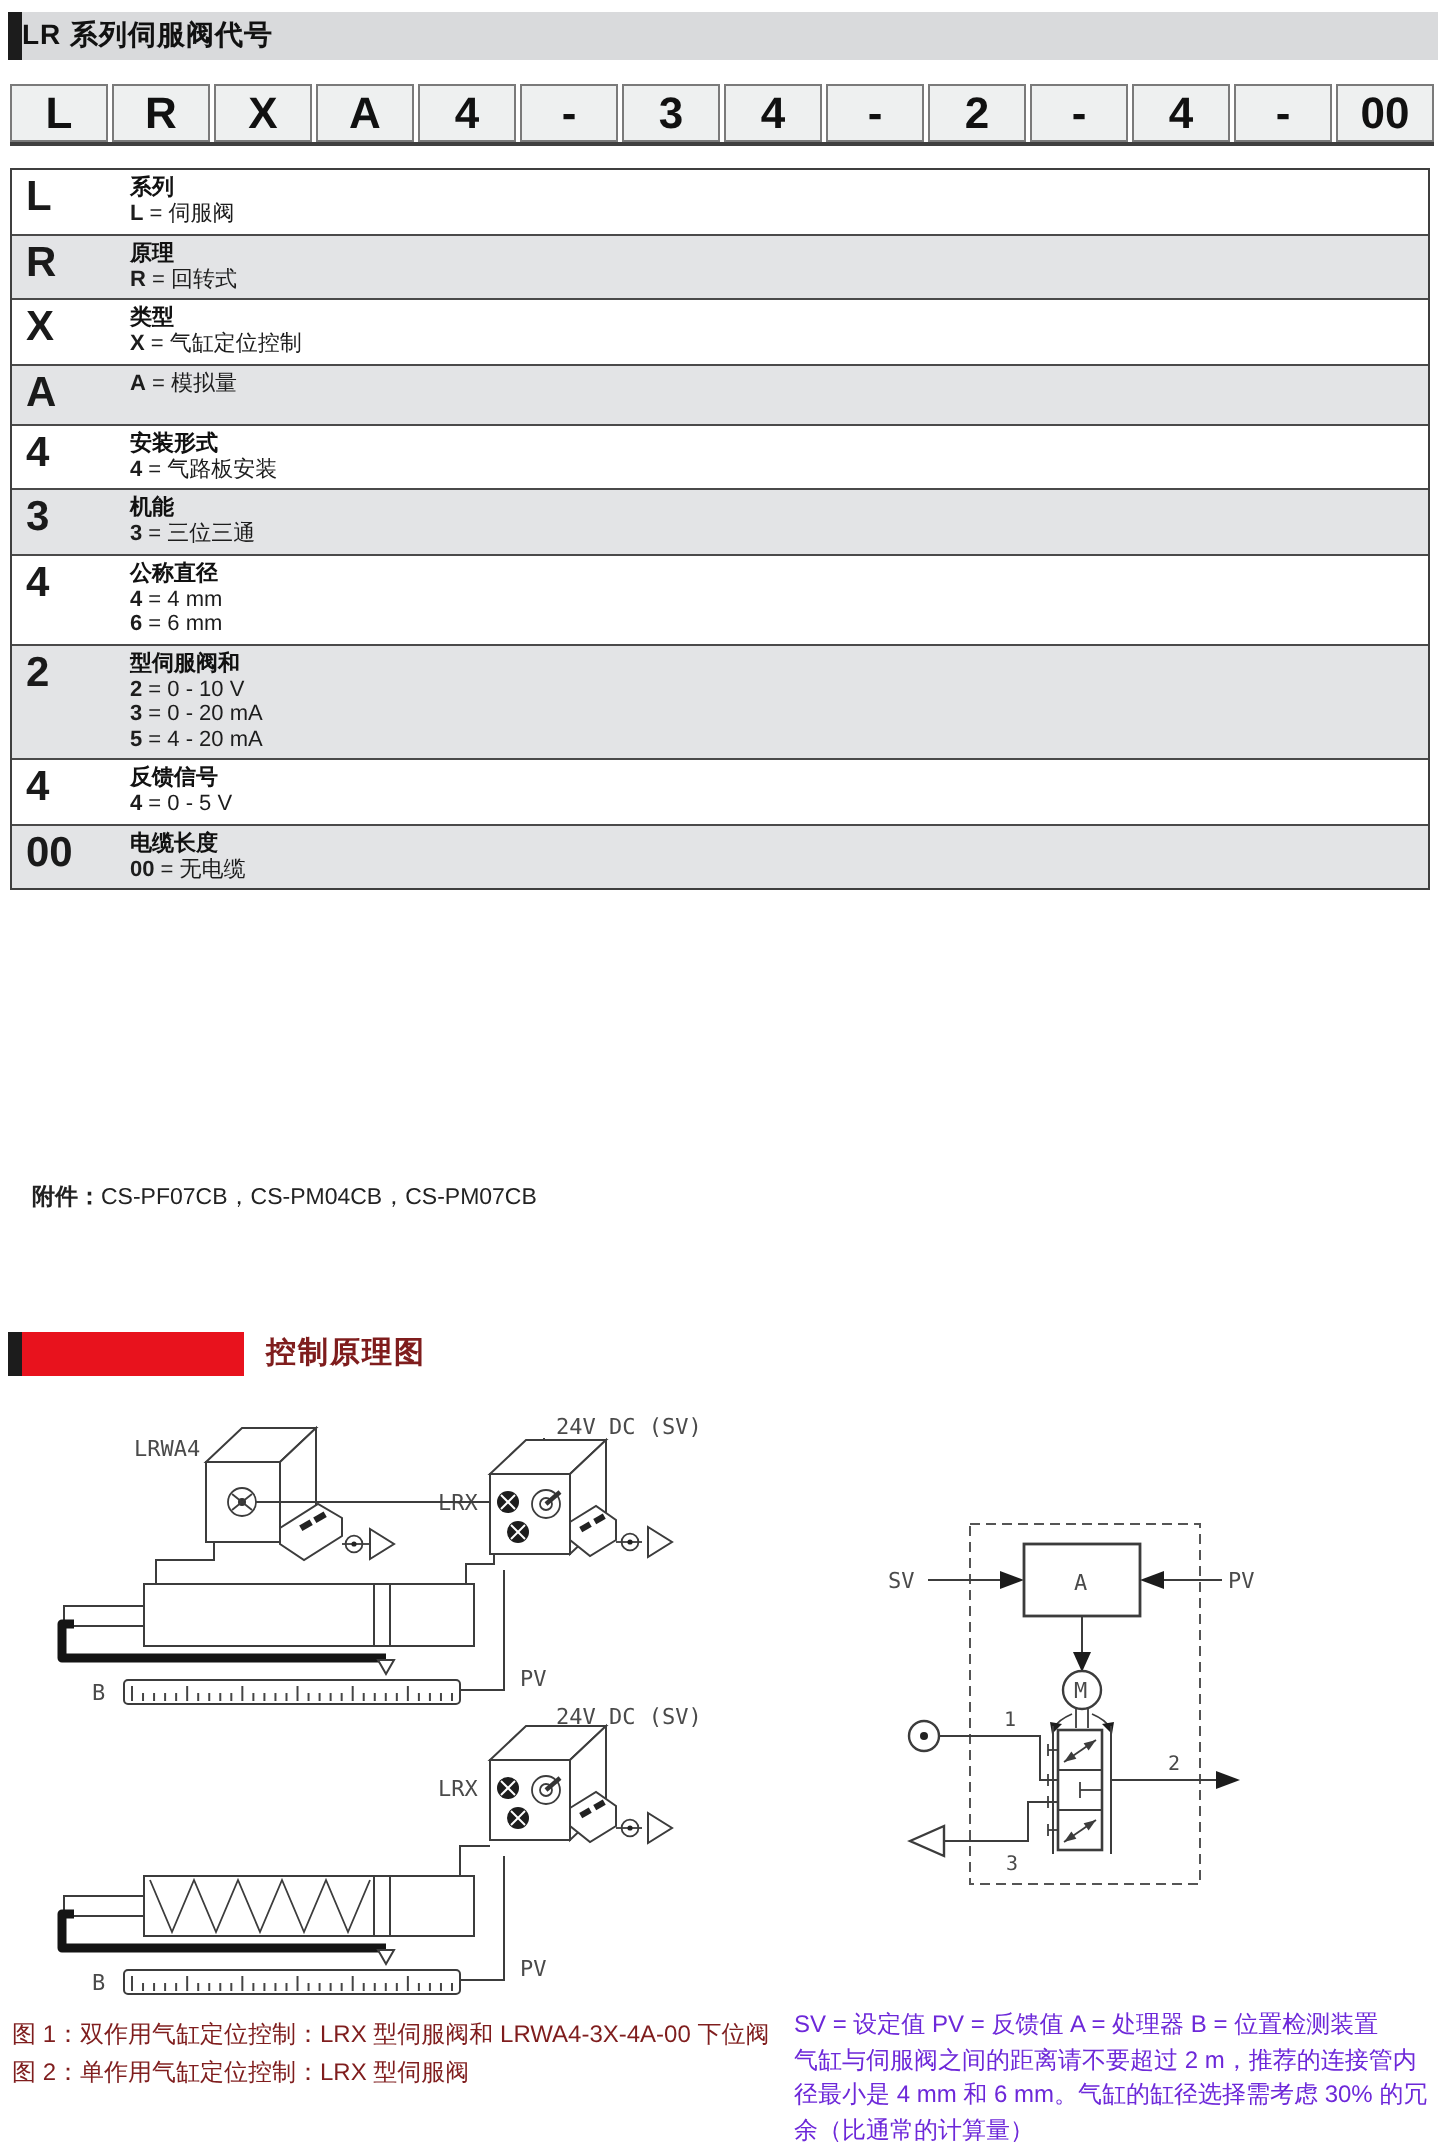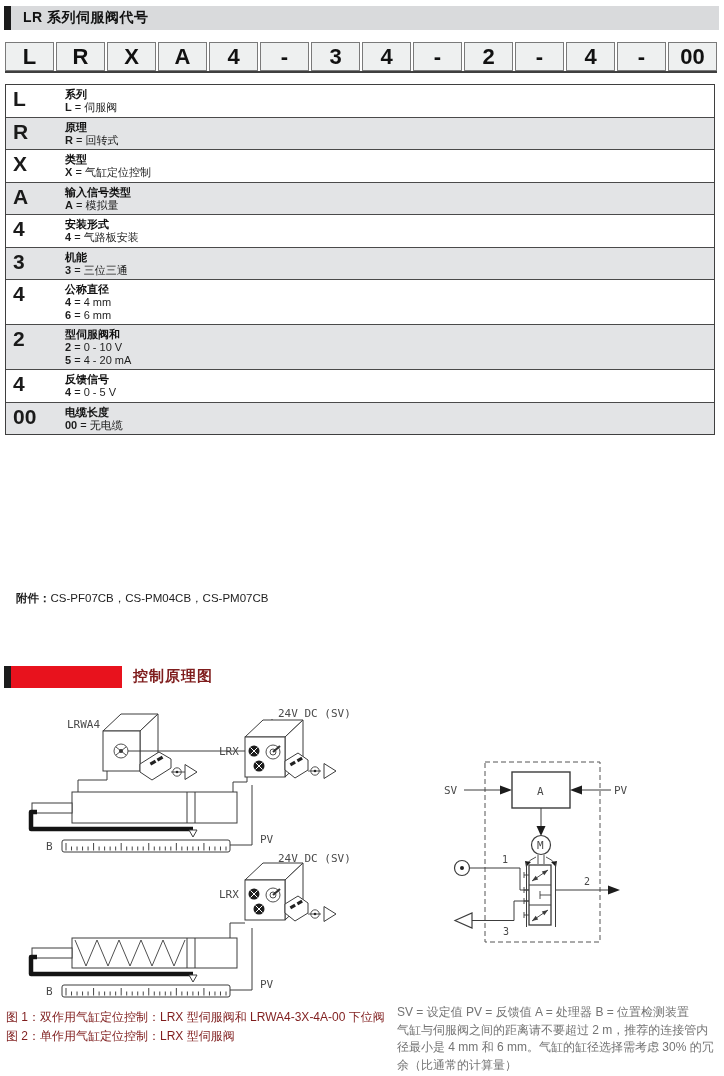--- a/index.html
+++ b/index.html
@@ -2,21 +2,21 @@
 <html><head>
 <meta charset="utf-8">
 <style>
   html,body{margin:0;padding:0;background:#fff;}
   body{font-family:"Liberation Sans","DejaVu Sans",sans-serif;color:#1a1a1a;}
   .page{position:relative;width:724px;height:1076px;background:#ffffff;overflow:hidden;}
 
   
   .hdr{position:absolute;left:4px;top:6px;width:715px;height:24px;background:#d9dadc;display:flex;align-items:center;}
   .hdr .tab{width:7px;height:24px;background:#1c1c1c;flex:0 0 auto;}
-  .hdr .ttl{font-size:14px;font-weight:bold;color:#111;padding-left:12px;letter-spacing:.5px;}
+  .hdr .ttl{font-size:14px;font-weight:bold;color:#111;padding-left:0;letter-spacing:.5px;}
 
   
   .code-row{position:absolute;left:5px;top:42px;width:712px;height:29px;display:flex;gap:2px;}
   .code-cell{flex:1 1 0;background:#eef0f0;border:1px solid #7a7a7a;display:flex;align-items:center;justify-content:center;
              font-size:22px;font-weight:bold;color:#111;}
   .code-baseline{position:absolute;left:5px;top:71px;width:712px;height:2px;background:#3f3f3f;}
 
   
   .code-table{position:absolute;left:5px;top:84px;width:710px;border:1.5px solid #3f3f3f;box-sizing:border-box;}
   .trow{display:flex;padding:2px 0 3px 0;}
@@ -45,21 +45,21 @@
   .dline{stroke:#3c3c3c;stroke-width:1;fill:none;}
   .dthin{stroke:#3c3c3c;stroke-width:0.9;fill:none;}
   .dfillw{fill:#ffffff;stroke:#3c3c3c;stroke-width:1;}
   .dlabel{font-family:"DejaVu Sans Mono","Liberation Mono",monospace;font-size:11px;fill:#4a4a4a;}
   .dlabel-s{font-family:"DejaVu Sans Mono","Liberation Mono",monospace;font-size:10px;fill:#4a4a4a;}
   .solidarrow{fill:#1c1c1c;stroke:none;}
   .blackbar{stroke:#141414;stroke-width:4.5;fill:none;stroke-linejoin:round;}
 
   
   .captions{position:absolute;left:6px;top:1008px;font-size:12px;line-height:19px;color:#7f1d1d;}
-  .notes{position:absolute;left:397px;top:1004px;width:324px;font-size:12px;line-height:17.5px;color:#737373;}
+  .notes{position:absolute;left:397px;top:1004px;width:324px;font-size:12px;line-height:17.5px;color:#6d28d9;}
 </style>
 </head>
 <body>
 
 <div class="page">
 
   <div class="hdr">
     <div class="tab"></div>
     <div class="ttl">LR 系列伺服阀代号</div>
   </div>
@@ -100,21 +100,20 @@
       <div class="trow">
         <div class="rcode">X</div>
         <div class="rdesc">
           <div class="rtitle">类型</div>
           <div class="rval"><b>X</b> = 气缸定位控制</div>
         </div>
       </div>
       <div class="trow alt">
         <div class="rcode">A</div>
         <div class="rdesc">
-          <div class="rtitle">输入信号类型</div>
           <div class="rval"><b>A</b> = 模拟量</div>
         </div>
       </div>
       <div class="trow">
         <div class="rcode">4</div>
         <div class="rdesc">
           <div class="rtitle">安装形式</div>
           <div class="rval"><b>4</b> = 气路板安装</div>
         </div>
       </div>
@@ -131,20 +130,21 @@
           <div class="rtitle">公称直径</div>
           <div class="rval"><b>4</b> = 4 mm</div>
           <div class="rval"><b>6</b> = 6 mm</div>
         </div>
       </div>
       <div class="trow alt">
         <div class="rcode">2</div>
         <div class="rdesc">
           <div class="rtitle">型伺服阀和</div>
           <div class="rval"><b>2</b> = 0 - 10 V</div>
+          <div class="rval"><b>3</b> = 0 - 20 mA</div>
           <div class="rval"><b>5</b> = 4 - 20 mA</div>
         </div>
       </div>
       <div class="trow">
         <div class="rcode">4</div>
         <div class="rdesc">
           <div class="rtitle">反馈信号</div>
           <div class="rval"><b>4</b> = 0 - 5 V</div>
         </div>
       </div>

